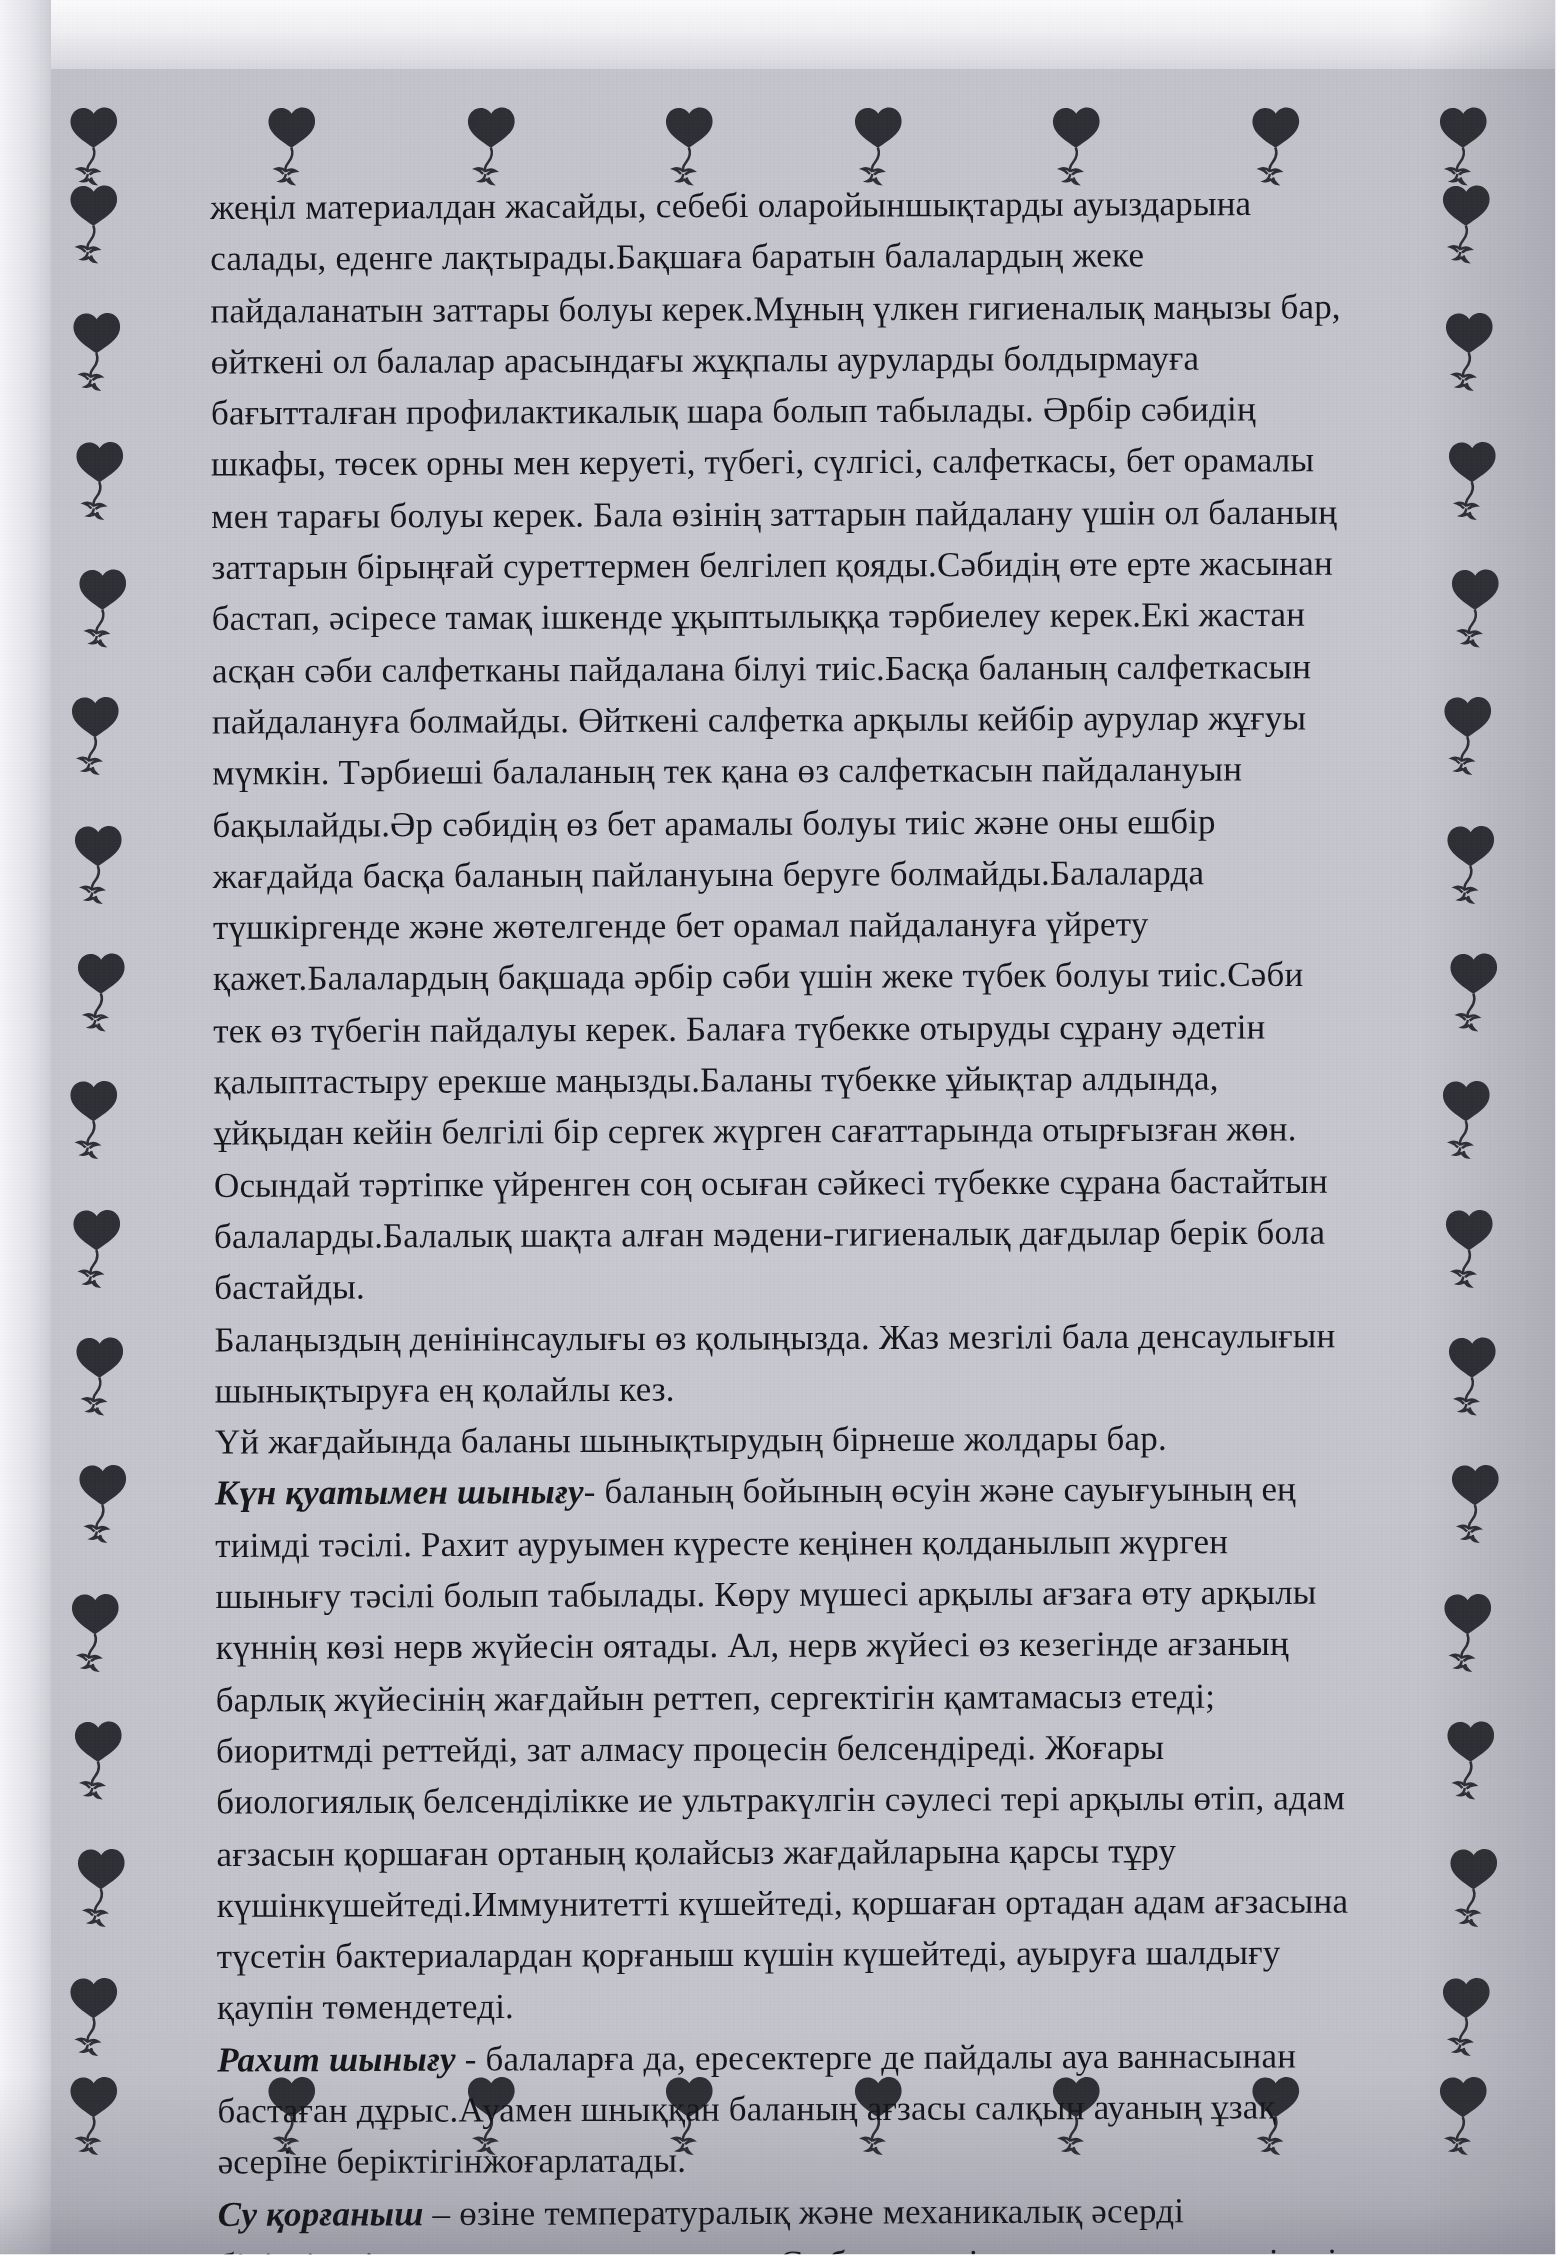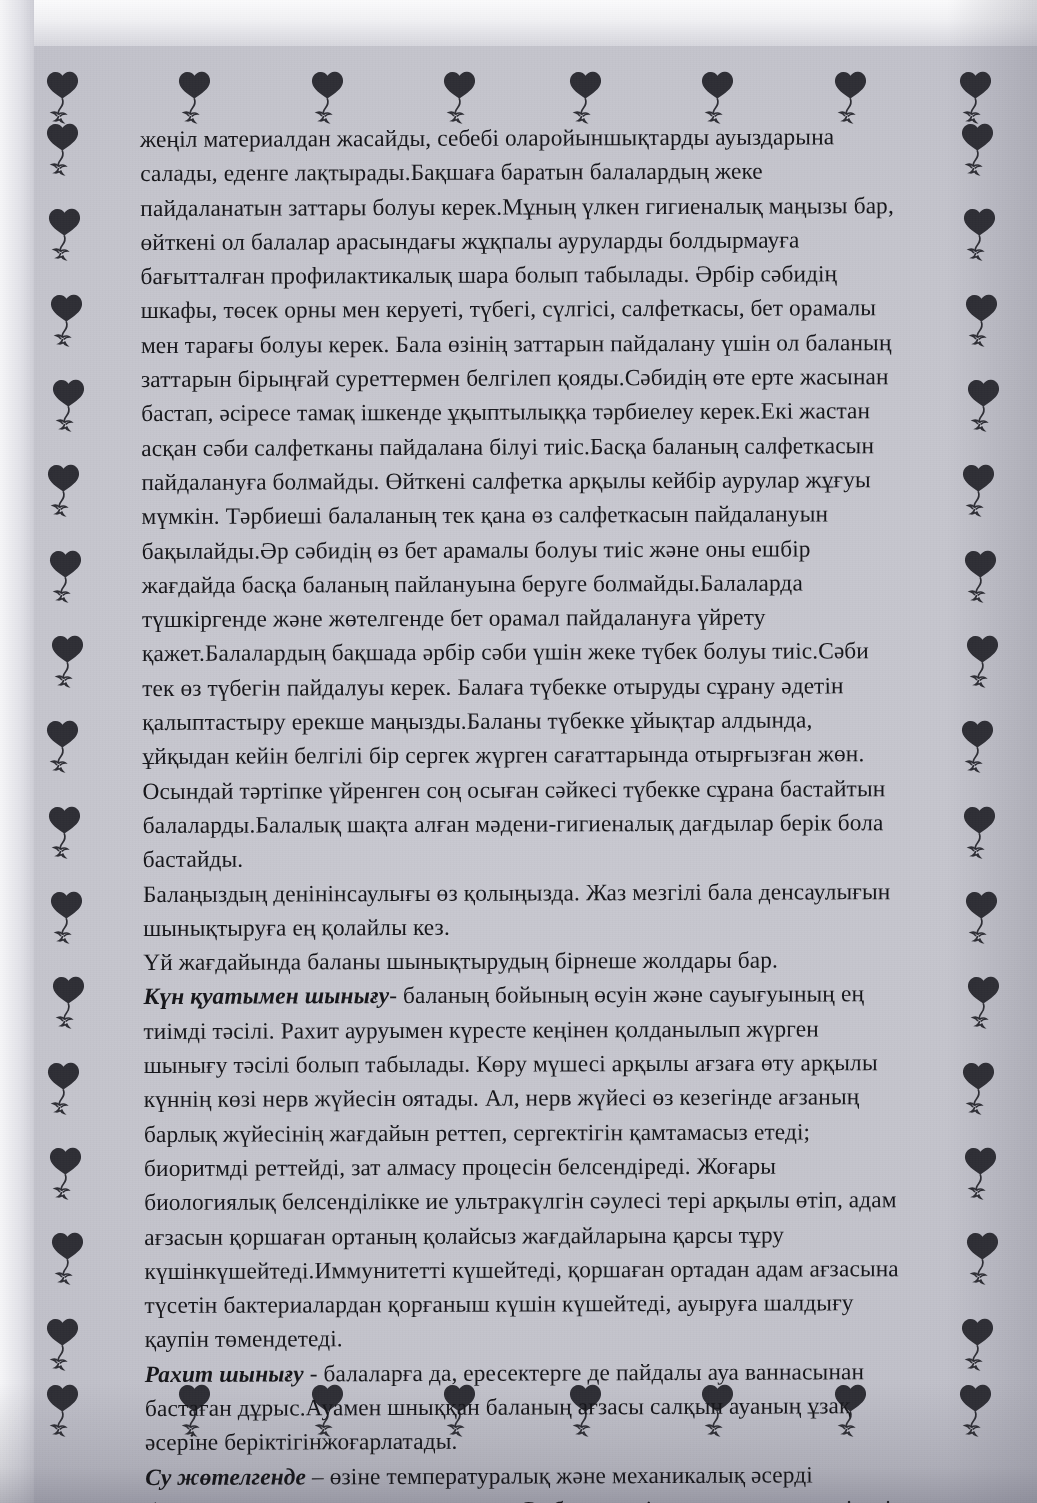--- a/index.html
+++ b/index.html
@@ -503,18 +503,18 @@
         </svg>
       </span>
     </div>
 
   <div class="doc-body skew">
     <p class="para">жеңіл материалдан жасайды, себебі оларойыншықтарды ауыздарына салады, еденге лақтырады.Бақшаға баратын балалардың жеке пайдаланатын заттары болуы керек.Мұның үлкен гигиеналық маңызы бар, өйткені ол балалар арасындағы жұқпалы ауруларды болдырмауға бағытталған профилактикалық шара болып табылады. Әрбір сәбидің шкафы, төсек орны мен керуеті, түбегі, сүлгісі, салфеткасы, бет орамалы мен тарағы болуы керек. Бала өзінің заттарын пайдалану үшін ол баланың заттарын бірыңғай суреттермен белгілеп қояды.Сәбидің өте ерте жасынан бастап, әсіресе тамақ ішкенде ұқыптылыққа тәрбиелеу керек.Екі жастан асқан сәби салфетканы пайдалана білуі тиіс.Басқа баланың салфеткасын пайдалануға болмайды. Өйткені салфетка арқылы кейбір аурулар жұғуы мүмкін. Тәрбиеші балаланың тек қана өз салфеткасын пайдалануын бақылайды.Әр сәбидің өз бет арамалы болуы тиіс және оны ешбір жағдайда басқа баланың пайлануына беруге болмайды.Балаларда түшкіргенде және жөтелгенде бет орамал пайдалануға үйрету қажет.Балалардың бақшада әрбір сәби үшін жеке түбек болуы тиіс.Сәби тек өз түбегін пайдалуы керек. Балаға түбекке отыруды сұрану әдетін қалыптастыру ерекше маңызды.Баланы түбекке ұйықтар алдында, ұйқыдан кейін белгілі бір сергек жүрген сағаттарында отырғызған жөн. Осындай тәртіпке үйренген соң осыған сәйкесі түбекке сұрана бастайтын балаларды.Балалық шақта алған мәдени-гигиеналық дағдылар берік бола бастайды.</p>
     <p class="para">Балаңыздың денінінсаулығы өз қолыңызда. Жаз мезгілі бала денсаулығын шынықтыруға ең қолайлы кез.</p>
     <p class="para">Үй жағдайында баланы шынықтырудың бірнеше жолдары бар.</p>
     <p class="para"><span class="lead-bold-italic">Күн қуатымен шынығу</span><span>- баланың бойының өсуін және сауығуының ең тиімді тәсілі. Рахит ауруымен күресте кеңінен қолданылып жүрген шынығу тәсілі болып табылады. Көру мүшесі арқылы ағзаға өту арқылы күннің көзі нерв жүйесін оятады. Ал, нерв жүйесі өз кезегінде ағзаның  барлық жүйесінің жағдайын реттеп, сергектігін қамтамасыз етеді; биоритмді реттейді, зат алмасу процесін белсендіреді. Жоғары биологиялық белсенділікке ие ультракүлгін сәулесі тері арқылы өтіп, адам ағзасын қоршаған ортаның қолайсыз жағдайларына қарсы тұру күшінкүшейтеді.Иммунитетті күшейтеді, қоршаған ортадан адам ағзасына түсетін бактериалардан қорғаныш күшін күшейтеді, ауыруға шалдығу қаупін төмендетеді.</span></p>
     <p class="para"><span class="lead-bold-italic">Рахит шынығу</span><span> -  балаларға да, ересектерге де пайдалы ауа ваннасынан бастаған дұрыс.Ауамен шныққан баланың ағзасы салқын ауаның ұзақ әсеріне беріктігінжоғарлатады.</span></p>
-    <p class="para"><span class="lead-bold-italic">Су жөтелгенде</span><span> – өзіне температуралық және механикалық әсерді біріктіретін шынықтырғыш ем-шара.Су бүркемесі ағзаны жақсы сергітеді, сондықтан да оны таңертеңгі және кешкіуақытта, сонымен қатар дене жаттығуларынан кейін жүргізген дұрыс</span></p>
+    <p class="para"><span class="lead-bold-italic">Су қорғаныш</span><span> – өзіне температуралық және механикалық әсерді біріктіретін шынықтырғыш ем-шара.Су бүркемесі ағзаны жақсы сергітеді, сондықтан да оны таңертеңгі және кешкіуақытта, сонымен қатар дене жаттығуларынан кейін жүргізген дұрыс</span></p>
 
   </div>
 
   <div class="grain"></div>
 </div>
 
 </body></html>

